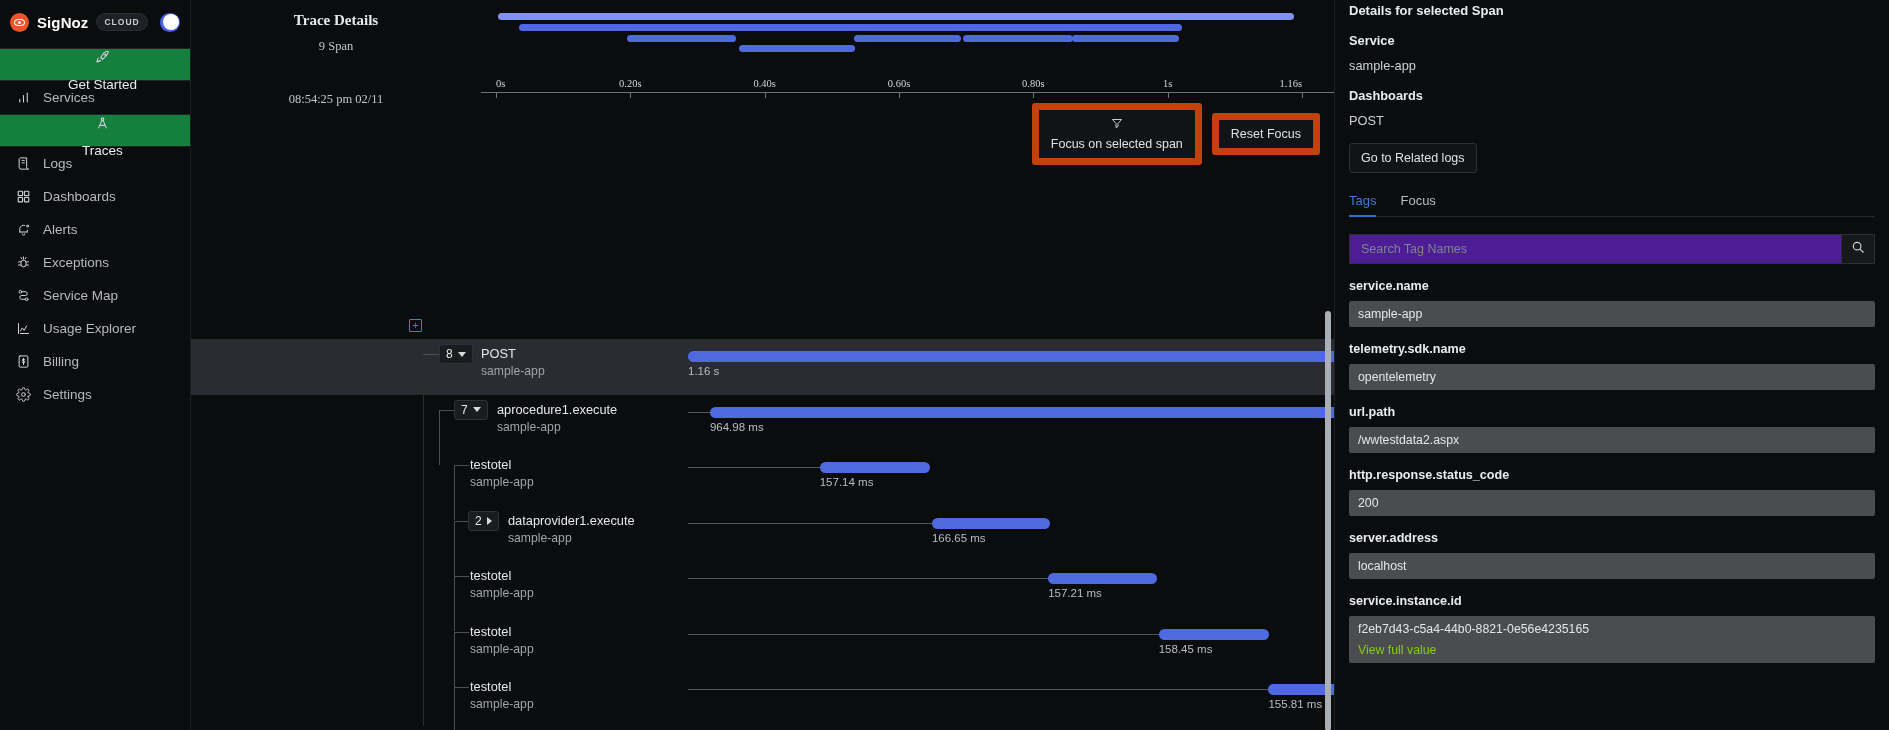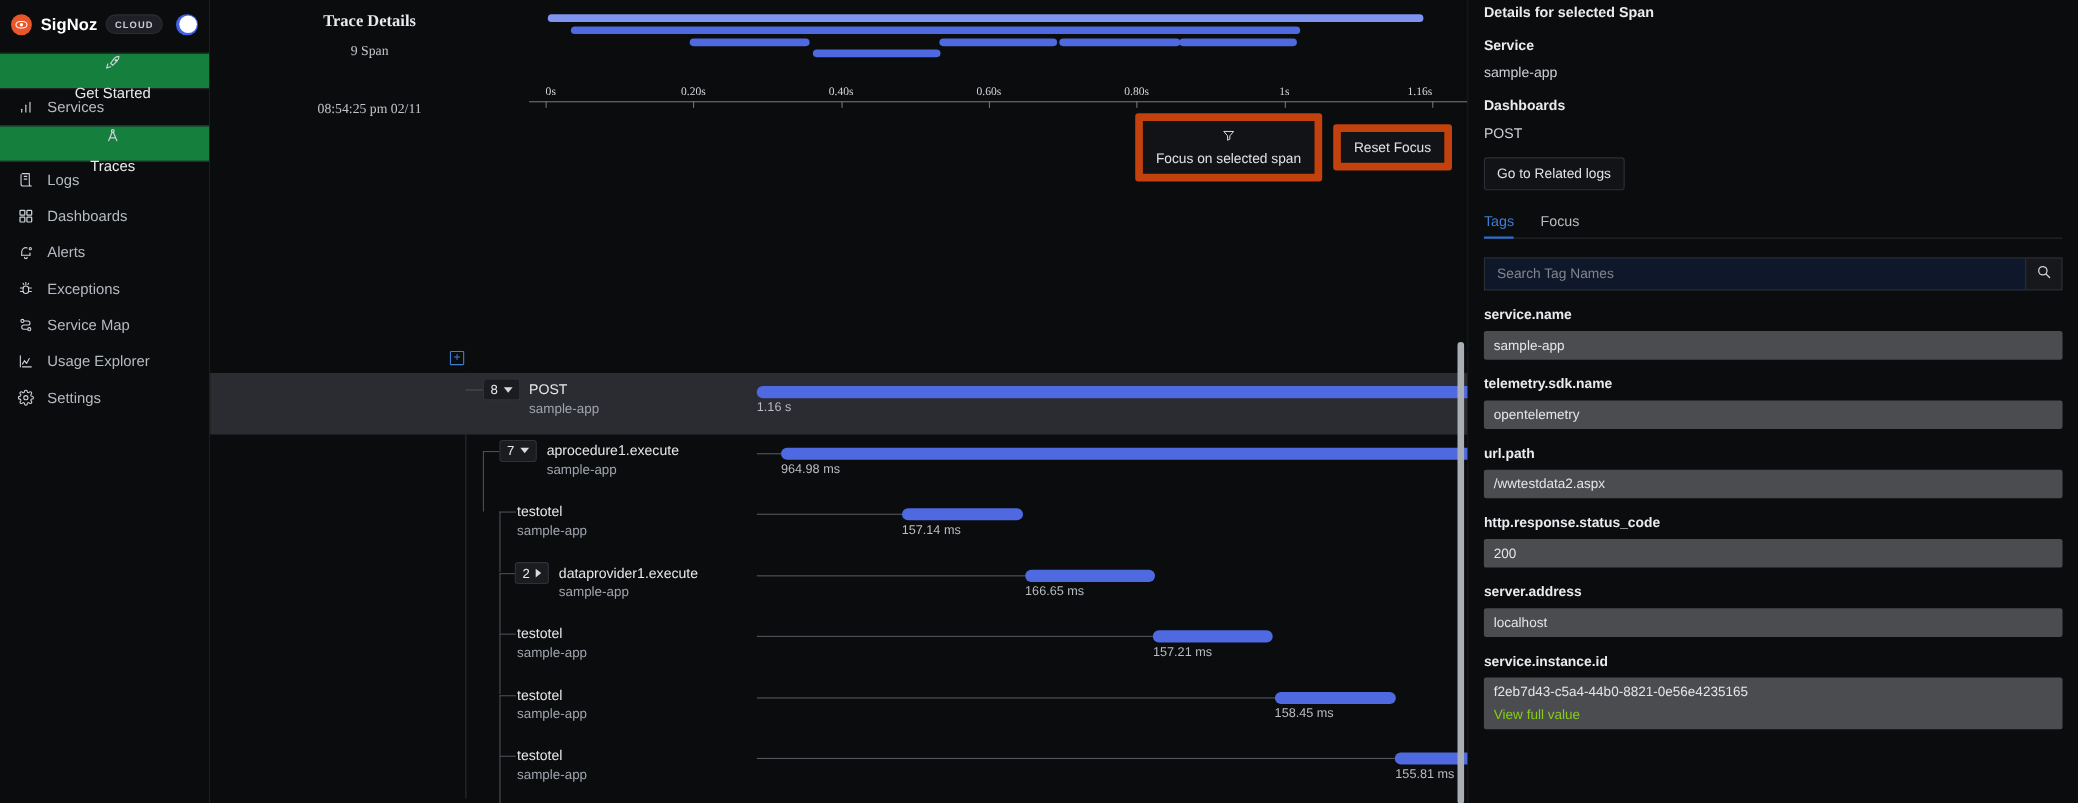--- a/index.html
+++ b/index.html
@@ -187,21 +187,21 @@
   .tab {
     font-size: 13px; padding-bottom: 8px; color: #b9bcc2; cursor: pointer;
     position: relative;
   }
   .tab.active { color: #3b7fd6; }
   .tab.active::after {
     content:""; position: absolute; left: 0; right: 0; bottom: -1px; height: 2px; background: #2f6fd0;
   }
   .search-row { margin-top: 17px; display: flex; height: 30px; }
   .search-input {
-    flex: 1 1 auto; background: #0f172a; border: 1px solid #2c2f35; border-right: none;
+    flex: 1 1 auto; background: #4c1d95; border: 1px solid #2c2f35; border-right: none;
     color: #d6d9de; font-size: 12.5px; padding: 0 11px;
     font-family: "Liberation Sans", sans-serif; outline: none;
   }
   .search-input::placeholder { color: #80858d; }
   .search-btn {
     width: 34px; background: #16181c; border: 1px solid #2c2f35;
     display: flex; align-items: center; justify-content: center; cursor: pointer;
   }
   .tag-key { font-size: 12.6px; font-weight: bold; color: #e9ebee; margin-top: 15px; }
   .tag-val {
@@ -332,20 +332,30 @@
         <span class="ico">
           <svg width="15" height="15" viewBox="0 0 24 24" fill="none" stroke="currentColor" stroke-width="1.6" stroke-linecap="round" stroke-linejoin="round">
               <path d="M4 4v16"></path>
               <path d="M7 16l3-5 3 4 4-7"></path>
               <path d="M7 20h13"></path>
             </svg>
         </span>
         <span class="lbl">Usage Explorer</span>
       </div>
 
+      <div class="nav-item">
+        <span class="ico">
+          <svg width="15" height="15" viewBox="0 0 24 24" fill="none" stroke="currentColor" stroke-width="1.6" stroke-linecap="round">
+              <rect x="5" y="3" width="14" height="18" rx="1.5"></rect>
+              <path d="M12 7v10"></path>
+              <path d="M14 9.5a2 2 0 0 0-2-1.5c-1.2 0-2 .7-2 1.6s.8 1.4 2 1.6 2 .7 2 1.6-.8 1.6-2 1.6a2 2 0 0 1-2-1.5"></path>
+            </svg>
+        </span>
+        <span class="lbl">Billing</span>
+      </div>
 
       <div class="nav-item">
         <span class="ico">
           <svg width="15" height="15" viewBox="0 0 24 24" fill="none" stroke="currentColor" stroke-width="1.6" stroke-linecap="round" stroke-linejoin="round">
               <circle cx="12" cy="12" r="3"></circle>
               <path d="M19.4 15a1.6 1.6 0 0 0 .3 1.8l.1.1a2 2 0 1 1-2.8 2.8l-.1-.1a1.6 1.6 0 0 0-1.8-.3 1.6 1.6 0 0 0-1 1.5V21a2 2 0 1 1-4 0v-.1A1.6 1.6 0 0 0 9 19.4a1.6 1.6 0 0 0-1.8.3l-.1.1a2 2 0 1 1-2.8-2.8l.1-.1a1.6 1.6 0 0 0 .3-1.8 1.6 1.6 0 0 0-1.5-1H3a2 2 0 1 1 0-4h.1A1.6 1.6 0 0 0 4.6 9a1.6 1.6 0 0 0-.3-1.8l-.1-.1a2 2 0 1 1 2.8-2.8l.1.1a1.6 1.6 0 0 0 1.8.3H9a1.6 1.6 0 0 0 1-1.5V3a2 2 0 1 1 4 0v.1a1.6 1.6 0 0 0 1 1.5 1.6 1.6 0 0 0 1.8-.3l.1-.1a2 2 0 1 1 2.8 2.8l-.1.1a1.6 1.6 0 0 0-.3 1.8V9a1.6 1.6 0 0 0 1.5 1H21a2 2 0 1 1 0 4h-.1a1.6 1.6 0 0 0-1.5 1z"></path>
             </svg>
         </span>
         <span class="lbl">Settings</span>
       </div>

